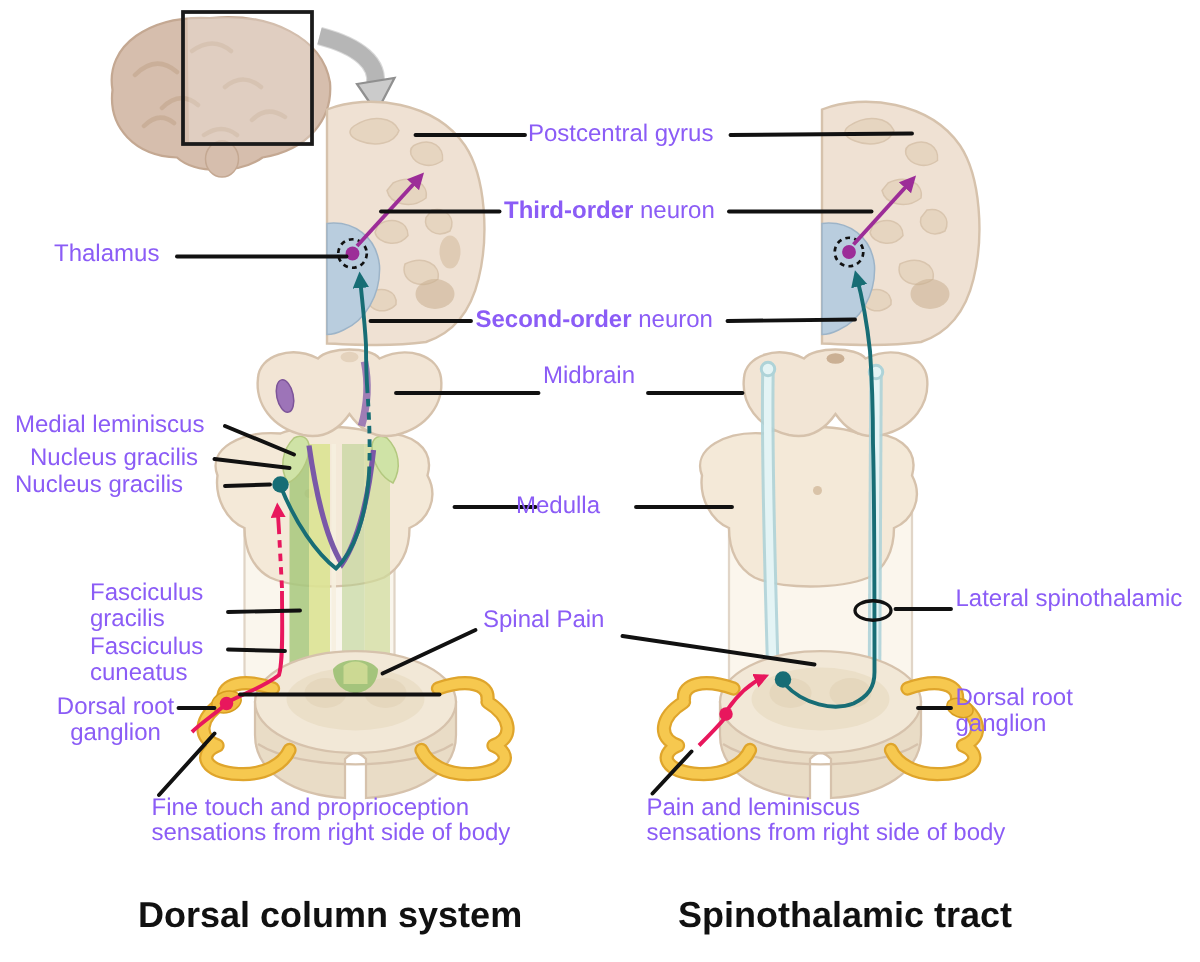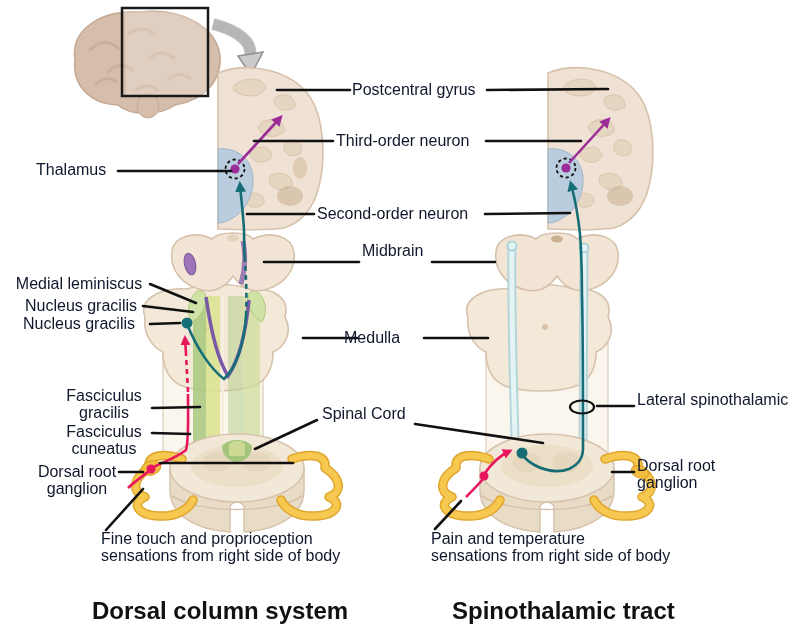--- a/index.html
+++ b/index.html
@@ -1,21 +1,21 @@
 <!DOCTYPE html>
 <html><head>
 <meta charset="utf-8">
 <style>
   html,body{margin:0;padding:0;background:#fff;}
   .stage{position:relative;width:800px;height:641px;background:#ffffff;overflow:hidden;
          font-family:"Liberation Sans",sans-serif;}
   .stage svg{position:absolute;left:0;top:0;}
-  .lbl{position:absolute;font-size:16px;line-height:16.5px;color:#0f172a;white-space:nowrap;}
-  .lbl b{font-weight:normal;}
-  .right{text-align:center;}
+  .lbl{position:absolute;font-size:16px;line-height:16.5px;color:#8b5cf6;white-space:nowrap;}
+  .lbl b{font-weight:bold;}
+  .right{text-align:left;}
   .center{text-align:center;}
   .title{position:absolute;font-size:24px;font-weight:bold;color:#111;white-space:nowrap;}
 </style>
 </head>
 <body>
 
 <div class="stage">
 
 <svg width="800" height="641" viewBox="0 0 800 641">
   <defs>
@@ -219,21 +219,21 @@
 
 <div class="lbl right" style="left:60px;top:388px;width:88px">
   <div>Fasciculus</div>
   <div>gracilis</div>
 </div>
 <div class="lbl right" style="left:60px;top:424px;width:88px">
   <div>Fasciculus</div>
   <div>cuneatus</div>
 </div>
 
-<div class="lbl" style="left:322px;top:406px">Spinal Cord</div>
+<div class="lbl" style="left:322px;top:406px">Spinal Pain</div>
 
 
 <div class="lbl center" style="left:32px;top:464px;width:90px">
   <div>Dorsal root</div>
   <div>ganglion</div>
 </div>
 
 <div class="lbl" style="left:101px;top:531px">
   <div>Fine touch and proprioception</div>
   <div>sensations from right side of body</div>
@@ -242,20 +242,20 @@
 <div class="lbl" style="left:637px;top:392px">
   <div>Lateral spinothalamic</div>
 </div>
 
 <div class="lbl" style="left:637px;top:458px">
   <div>Dorsal root</div>
   <div>ganglion</div>
 </div>
 
 <div class="lbl" style="left:431px;top:531px">
-  <div>Pain and temperature</div>
+  <div>Pain and leminiscus</div>
   <div>sensations from right side of body</div>
 </div>
 
 <div class="title" style="left:452px;top:597px">Spinothalamic tract</div>
 <div class="title" style="left:92px;top:597px">Dorsal column system</div>
 
 </div>
 
 </body></html>

